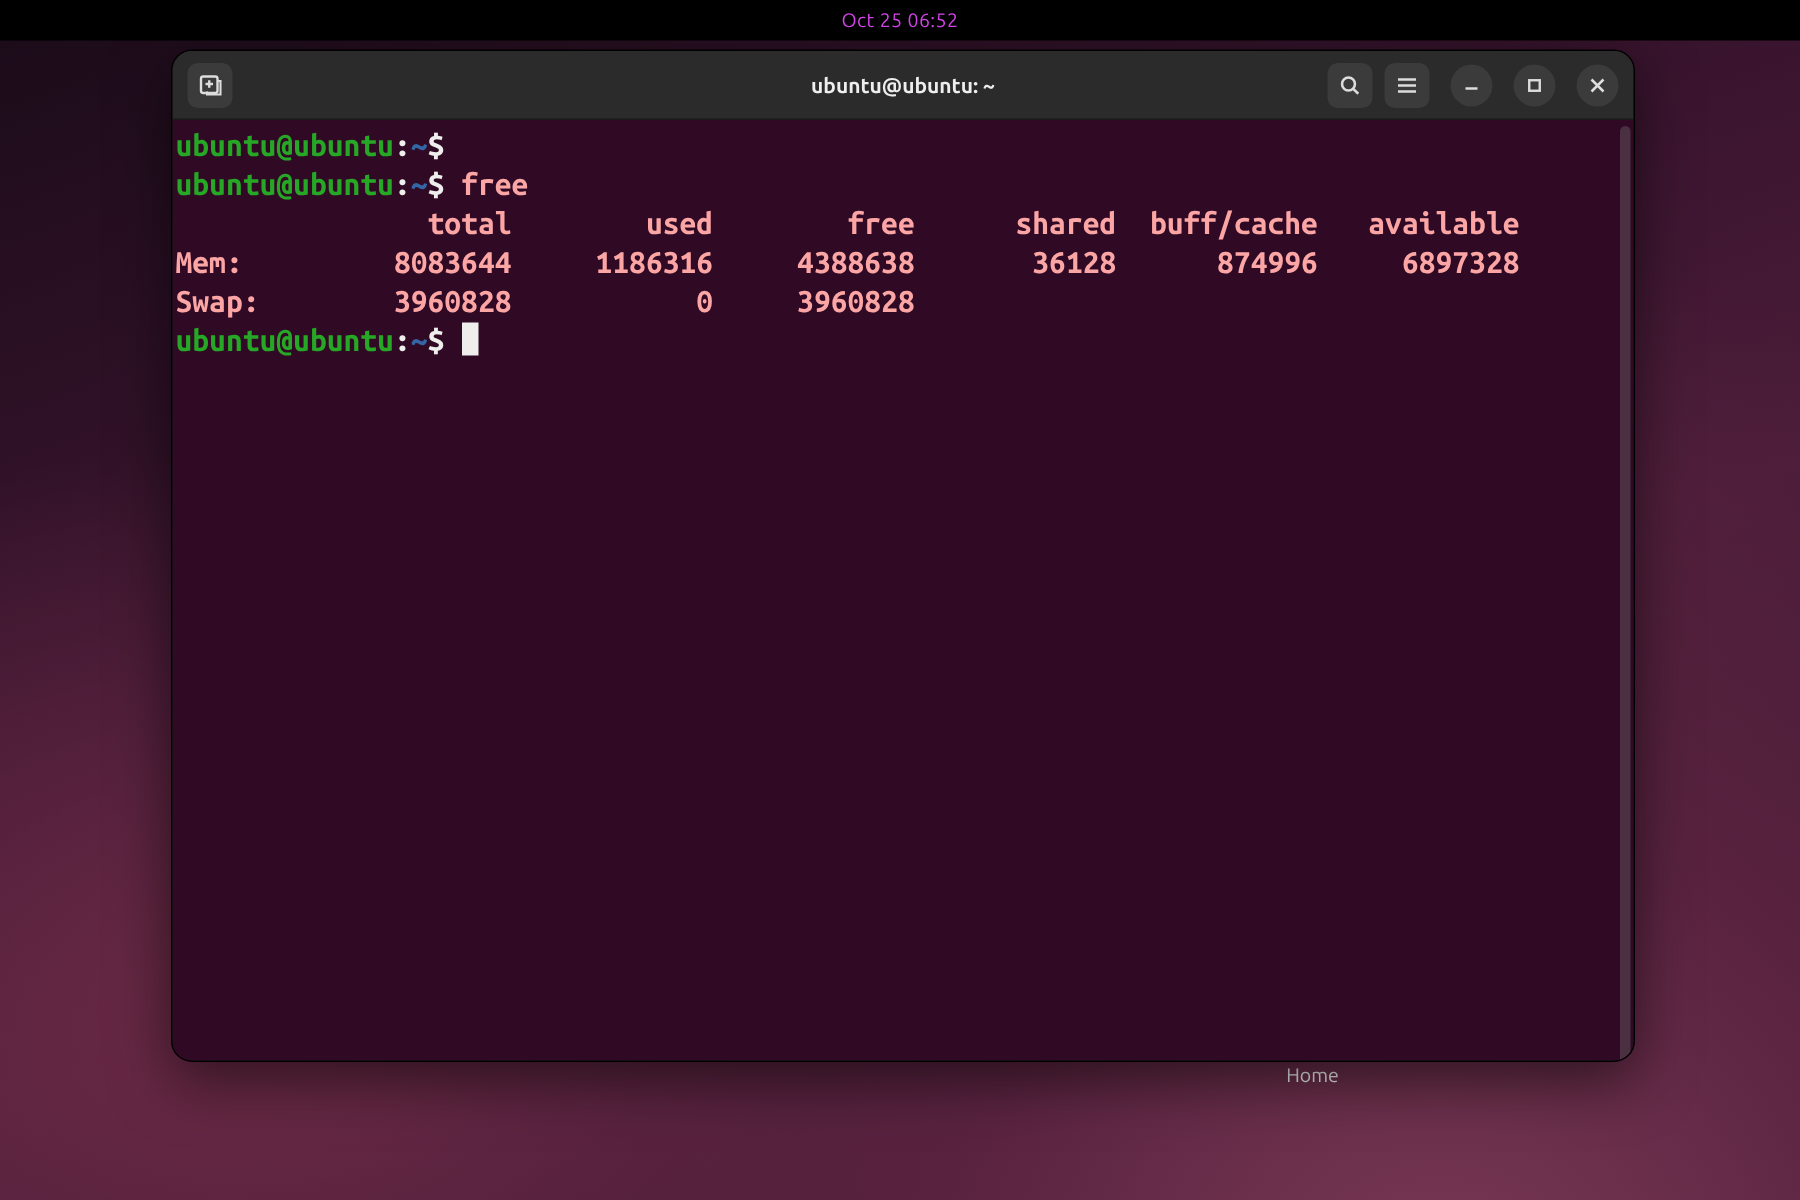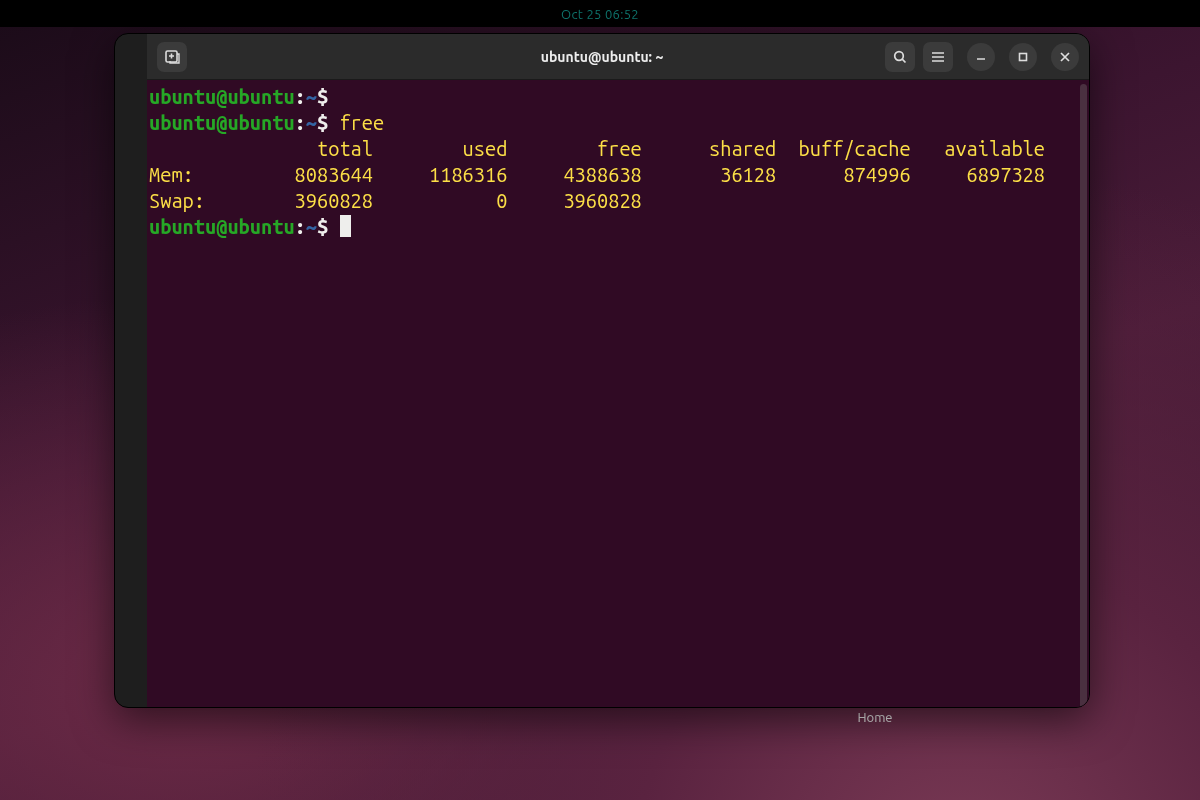--- a/index.html
+++ b/index.html
@@ -6,39 +6,39 @@
     html,body{width:1200px;height:800px;overflow:hidden;font-family:"Ubuntu",Cantarell,"DejaVu Sans",sans-serif;}
     
     #desktop{
       position:relative;width:1200px;height:800px;
       background:
         radial-gradient(circle at 80% 110%, #7a3a55 0%, #5a2340 25%, transparent 55%),
         radial-gradient(ellipse at 15% 85%, #6b2a46 0%, transparent 40%),
         linear-gradient(160deg,#1a0b18 0%,#3c1530 40%,#4a1c38 60%,#33122a 100%);
     }
     
-    #topbar{position:absolute;top:0;left:0;right:0;height:27px;background:#000;color:#0f766e;
+    #topbar{position:absolute;top:0;left:0;right:0;height:27px;background:#000;color:#d946ef;
       font-size:13px;display:flex;align-items:center;justify-content:center;}
     #topbar .clock{letter-spacing:.3px;}
     
     .desktop-icon{position:absolute;left:840px;top:660px;width:70px;text-align:center;
       color:#eee;font-size:13px;cursor:pointer;}
     .desktop-icon .folder{
       width:52px;height:44px;margin:0 auto 6px;border-radius:6px;
       background:linear-gradient(#5c6b6f,#3f4e52);
       position:relative;box-shadow:0 1px 2px rgba(0,0,0,.5);}
     .desktop-icon .folder::before{content:"";position:absolute;top:-6px;left:4px;width:20px;height:8px;
       background:#5c6b6f;border-radius:3px 3px 0 0;}
     .desktop-icon .folder::after{content:"";position:absolute;inset:14px 14px 12px;
       border:2px solid #a9b6b9;border-bottom:none;border-radius:2px 2px 0 0;}
     
     #termwin{
       position:absolute;left:114px;top:33px;width:976px;height:675px;
       background:#1e1e1e;border-radius:14px;box-shadow:0 12px 40px rgba(0,0,0,.55);
-      border:1px solid #000;display:flex;flex-direction:column;overflow:hidden;padding-left:32px;}
+      border:1px solid #000;display:flex;flex-direction:column;overflow:hidden;}
     
     #titlebar{height:46px;background:#2b2b2b;display:flex;align-items:center;
       padding:0 10px;gap:8px;border-bottom:1px solid #1a1a1a;}
     .tb-btn{width:30px;height:30px;border-radius:7px;background:#3b3b3b;
       display:flex;align-items:center;justify-content:center;color:#ddd;cursor:pointer;}
     .tb-spacer{flex:1;}
     .tb-title{position:absolute;left:0;right:0;text-align:center;color:#eee;
       font-size:14px;font-weight:600;pointer-events:none;}
     .winctl{width:28px;height:28px;border-radius:50%;background:#3b3b3b;
       display:flex;align-items:center;justify-content:center;margin-left:6px;color:#ddd;
@@ -60,21 +60,21 @@
     .pr-user{color:#3ab03a;}
     .pr-user{color:#3ab33a;}
     .pr-user{color:#1e9e1e;}
     .pr-user{color:#26a826;}
     .pr-user{color:#2e9a2e;}
     .pr-user{color:#26a826;font-weight:bold;}
     .pr-host{color:#26a826;font-weight:bold;}
     .pr-colon{color:#eeeeec;font-weight:bold;}
     .pr-path{color:#3465a4;font-weight:bold;}
     .pr-dollar{color:#eeeeec;font-weight:bold;}
-    .cmd{color:#fde047;}
+    .cmd{color:#fca5a5;font-weight:bold;}
     .cursor{display:inline-block;width:11px;height:22px;background:#eeeeec;
       vertical-align:-3px;margin-left:1px;}
     
     svg{display:block;}
   </style>
 </head>
 <body>
 
 <div id="desktop">
 

